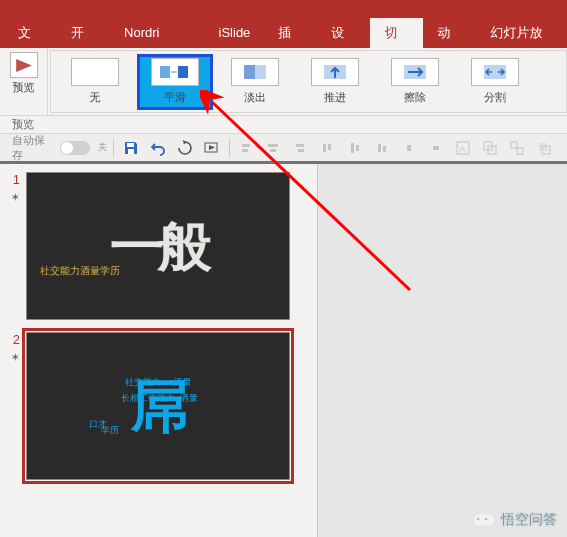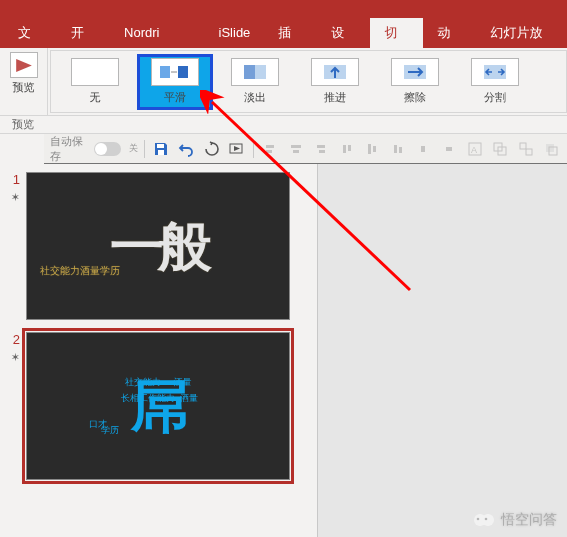--- a/index.html
+++ b/index.html
@@ -111,23 +111,22 @@
     height: 18px;
     line-height: 16px;
     background: #f3f2f1;
   }
   .qat {
     height: 30px;
     background: #efeeec;
     display: flex;
     align-items: center;
     gap: 6px;
-    padding: 0 6px;
-    border-bottom: 1px solid #737373;
-    margin-left: 44px;
+    padding: 0 12px;
+    border-bottom: 3px solid #737373;
   }
   .autosave {
     display: flex;
     align-items: center;
     gap: 6px;
     color: #888;
     font-size: 11px;
   }
   .toggle {
     width: 32px;
@@ -291,21 +290,21 @@
     pointer-events: none;
   }
   .watermark {
     position: absolute;
     right: 10px;
     bottom: 6px;
     opacity: 0.5;
     display: flex;
     align-items: center;
     gap: 6px;
-    color: #737373;
+    color: #0c4a6e;
     font-size: 14px;
     text-shadow: 0 0 3px rgba(0,0,0,.4);
   }
   .save-icon { fill: #2e6ac2; }
   .dim { fill: #888; }
 </style>
 </head>
 <body>
 
 <div class="top-strip"></div>

